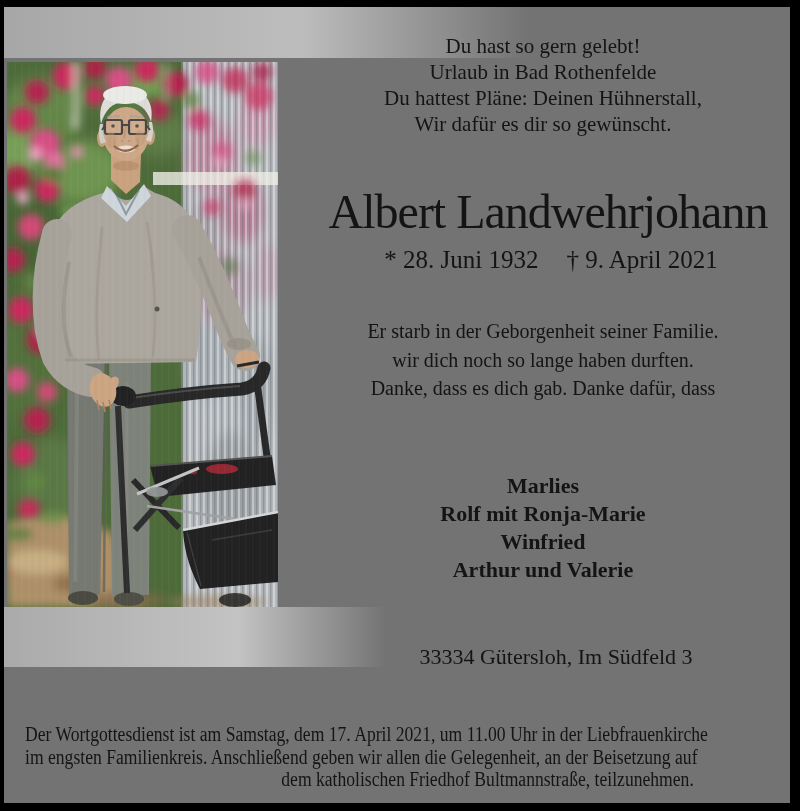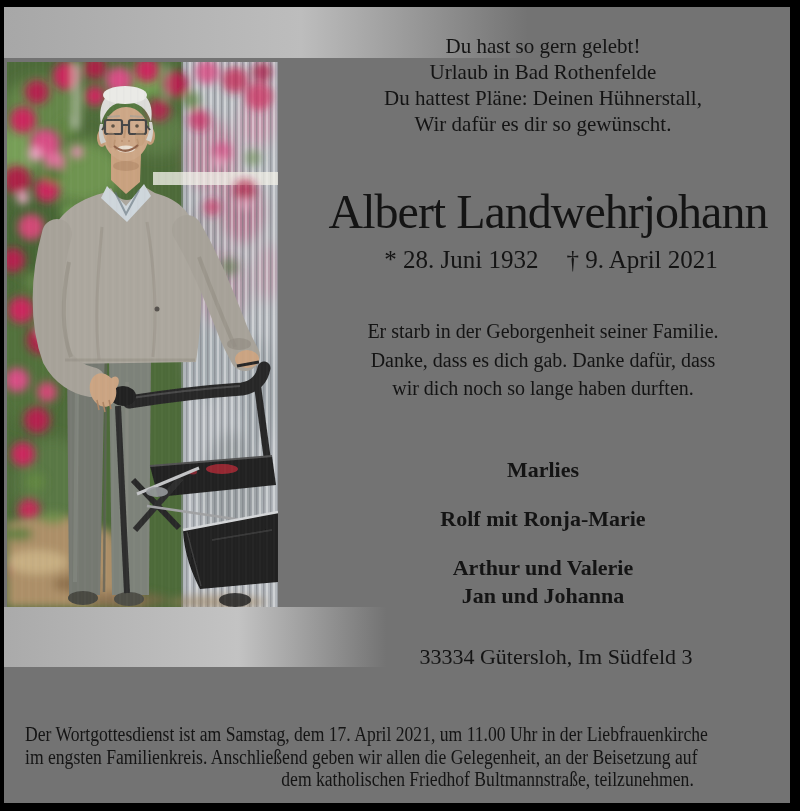--- a/index.html
+++ b/index.html
@@ -23,22 +23,22 @@
   .photo svg{display:block;width:271px;height:545px;}
   
   .col{position:absolute;left:293px;top:0;width:500px;text-align:center;}
   .poem{position:absolute;left:0;top:33px;width:500px;font-size:21px;line-height:26px;}
   .name{position:absolute;left:5px;top:186px;width:500px;margin:0;font-size:48px;line-height:52px;
         font-weight:normal;letter-spacing:-1px;white-space:nowrap;}
   .dates{position:absolute;left:8px;top:247px;width:500px;font-size:25px;line-height:26px;}
   .dates .gap{display:inline-block;width:28px;}
   .tribute{position:absolute;left:0;top:317px;width:500px;font-size:20px;line-height:28.5px;}
   .mourners{position:absolute;left:0;top:458px;width:500px;font-size:22px;font-weight:bold;line-height:24px;}
-  .mourner{margin-top:25px;}
-  .mourner:first-child{margin-top:0;}
+  .mourner{margin-top:4px;}
+  .mourner:first-child{margin-top:16px;}
   .mourner:nth-child(4){margin-top:15px;}
   .mourner:last-child{margin-top:4px;}
   .address{position:absolute;left:13px;top:644px;width:500px;font-size:22px;line-height:25px;}
   
   .service{position:absolute;left:25px;top:723px;width:760px;font-size:20px;line-height:22.5px;text-align:right;}
   .service .line{white-space:nowrap;transform:scaleX(0.88);transform-origin:0 50%;}
 </style>
 </head>
 <body>
 
@@ -254,29 +254,29 @@
     </div>
 
     <h1 class="name">Albert Landwehrjohann</h1>
 
     <div class="dates">
       <span>* 28. Juni 1932</span><span class="gap"></span><span>† 9. April 2021</span>
     </div>
 
     <div class="tribute">
       <div>Er starb in der Geborgenheit seiner Familie.</div>
+      <div>wir dich noch so lange haben durften.</div>
       <div>Danke, dass es dich gab. Danke dafür, dass</div>
-      <div>wir dich noch so lange haben durften.</div>
     </div>
 
     <div class="mourners">
       <div class="mourner">Marlies</div>
       <div class="mourner">Rolf mit Ronja-Marie</div>
+      <div class="mourner">Winfried</div>
       <div class="mourner">Arthur und Valerie</div>
-      <div class="mourner">Jan und Johanna</div>
     </div>
 
     <div class="address">33334 Gütersloh, Im Südfeld 3</div>
   </div>
 
   <div class="service">
     <div class="line">Der Wortgottesdienst ist am Samstag, dem 17. April 2021, um 11.00 Uhr in der Liebfrauenkirche</div>
     <div class="line">im engsten Familienkreis. Anschließend geben wir allen die Gelegenheit, an der Beisetzung auf</div>
     <div class="line">dem katholischen Friedhof Bultmannstraße, teilzunehmen.</div>
   </div>

